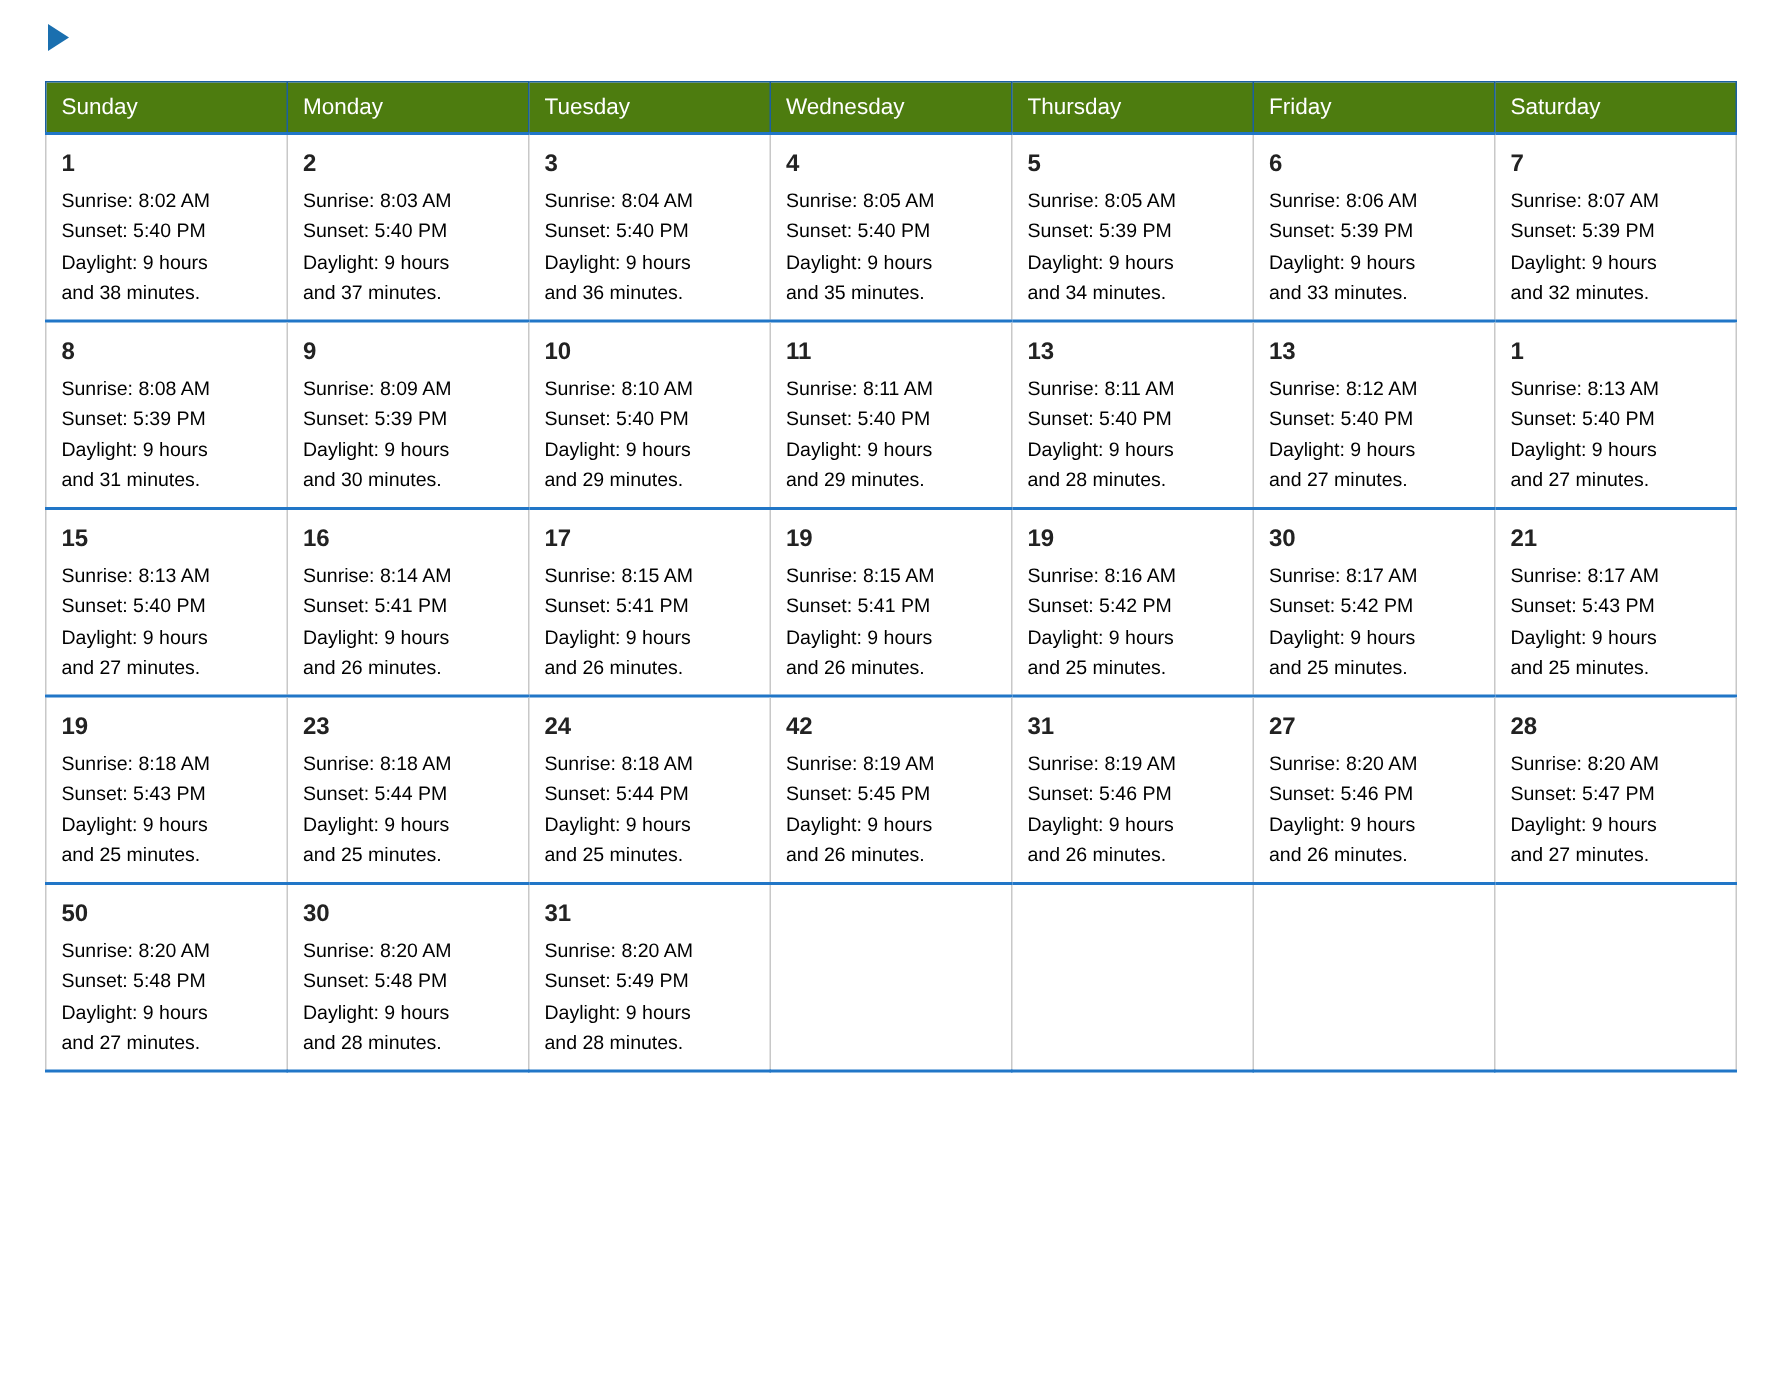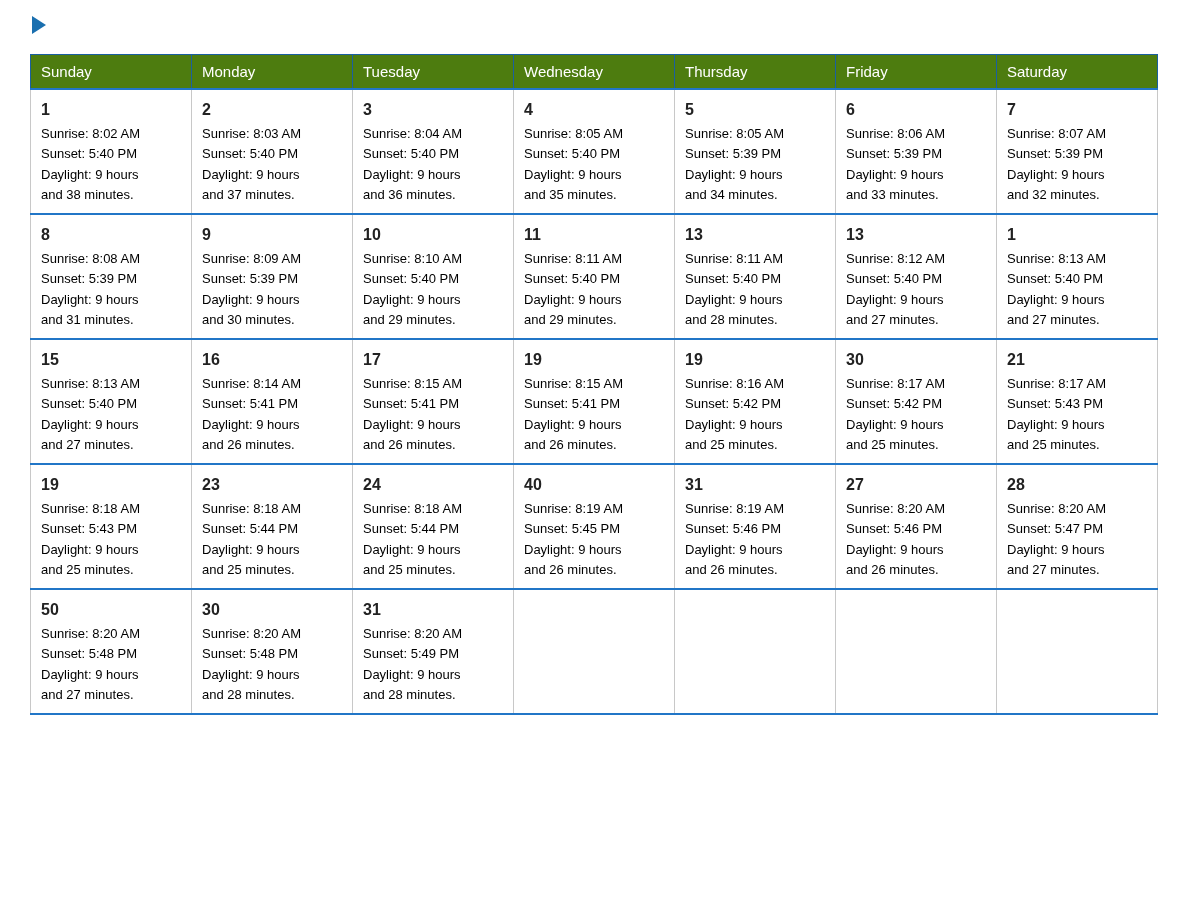--- a/index.html
+++ b/index.html
@@ -175,21 +175,21 @@
         <td><span class="day-number">17</span><span class="day-info">Sunrise: 8:15 AM<br>Sunset: 5:41 PM<br>Daylight: 9 hours<br>and 26 minutes.</span></td>
         <td><span class="day-number">19</span><span class="day-info">Sunrise: 8:15 AM<br>Sunset: 5:41 PM<br>Daylight: 9 hours<br>and 26 minutes.</span></td>
         <td><span class="day-number">19</span><span class="day-info">Sunrise: 8:16 AM<br>Sunset: 5:42 PM<br>Daylight: 9 hours<br>and 25 minutes.</span></td>
         <td><span class="day-number">30</span><span class="day-info">Sunrise: 8:17 AM<br>Sunset: 5:42 PM<br>Daylight: 9 hours<br>and 25 minutes.</span></td>
         <td><span class="day-number">21</span><span class="day-info">Sunrise: 8:17 AM<br>Sunset: 5:43 PM<br>Daylight: 9 hours<br>and 25 minutes.</span></td>
       </tr>
       <tr class="row-border-top">
         <td><span class="day-number">19</span><span class="day-info">Sunrise: 8:18 AM<br>Sunset: 5:43 PM<br>Daylight: 9 hours<br>and 25 minutes.</span></td>
         <td><span class="day-number">23</span><span class="day-info">Sunrise: 8:18 AM<br>Sunset: 5:44 PM<br>Daylight: 9 hours<br>and 25 minutes.</span></td>
         <td><span class="day-number">24</span><span class="day-info">Sunrise: 8:18 AM<br>Sunset: 5:44 PM<br>Daylight: 9 hours<br>and 25 minutes.</span></td>
-        <td><span class="day-number">40</span><span class="day-info">Sunrise: 8:19 AM<br>Sunset: 5:45 PM<br>Daylight: 9 hours<br>and 26 minutes.</span></td>
+        <td><span class="day-number">42</span><span class="day-info">Sunrise: 8:19 AM<br>Sunset: 5:45 PM<br>Daylight: 9 hours<br>and 26 minutes.</span></td>
         <td><span class="day-number">31</span><span class="day-info">Sunrise: 8:19 AM<br>Sunset: 5:46 PM<br>Daylight: 9 hours<br>and 26 minutes.</span></td>
         <td><span class="day-number">27</span><span class="day-info">Sunrise: 8:20 AM<br>Sunset: 5:46 PM<br>Daylight: 9 hours<br>and 26 minutes.</span></td>
         <td><span class="day-number">28</span><span class="day-info">Sunrise: 8:20 AM<br>Sunset: 5:47 PM<br>Daylight: 9 hours<br>and 27 minutes.</span></td>
       </tr>
       <tr class="row-border-top">
         <td><span class="day-number">50</span><span class="day-info">Sunrise: 8:20 AM<br>Sunset: 5:48 PM<br>Daylight: 9 hours<br>and 27 minutes.</span></td>
         <td><span class="day-number">30</span><span class="day-info">Sunrise: 8:20 AM<br>Sunset: 5:48 PM<br>Daylight: 9 hours<br>and 28 minutes.</span></td>
         <td><span class="day-number">31</span><span class="day-info">Sunrise: 8:20 AM<br>Sunset: 5:49 PM<br>Daylight: 9 hours<br>and 28 minutes.</span></td>
         <td class="empty-cell"></td>
         <td class="empty-cell"></td>

